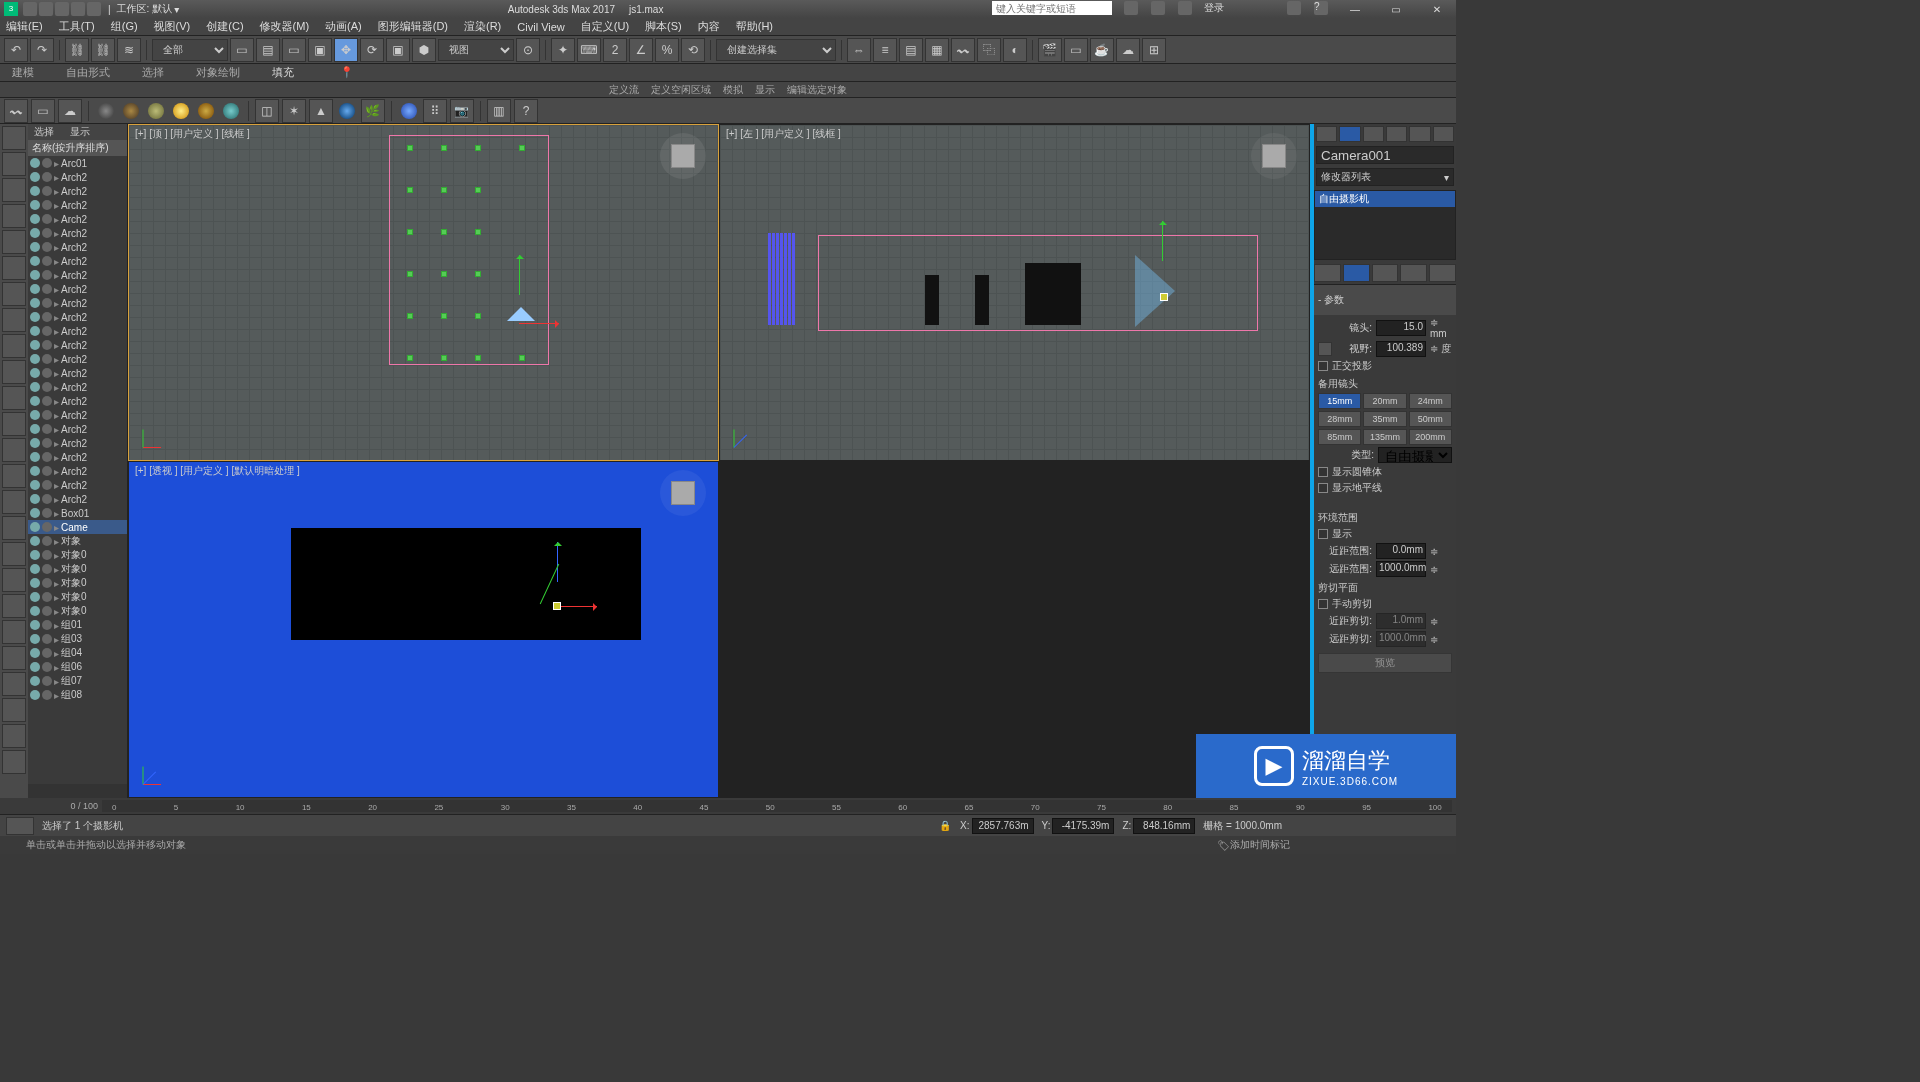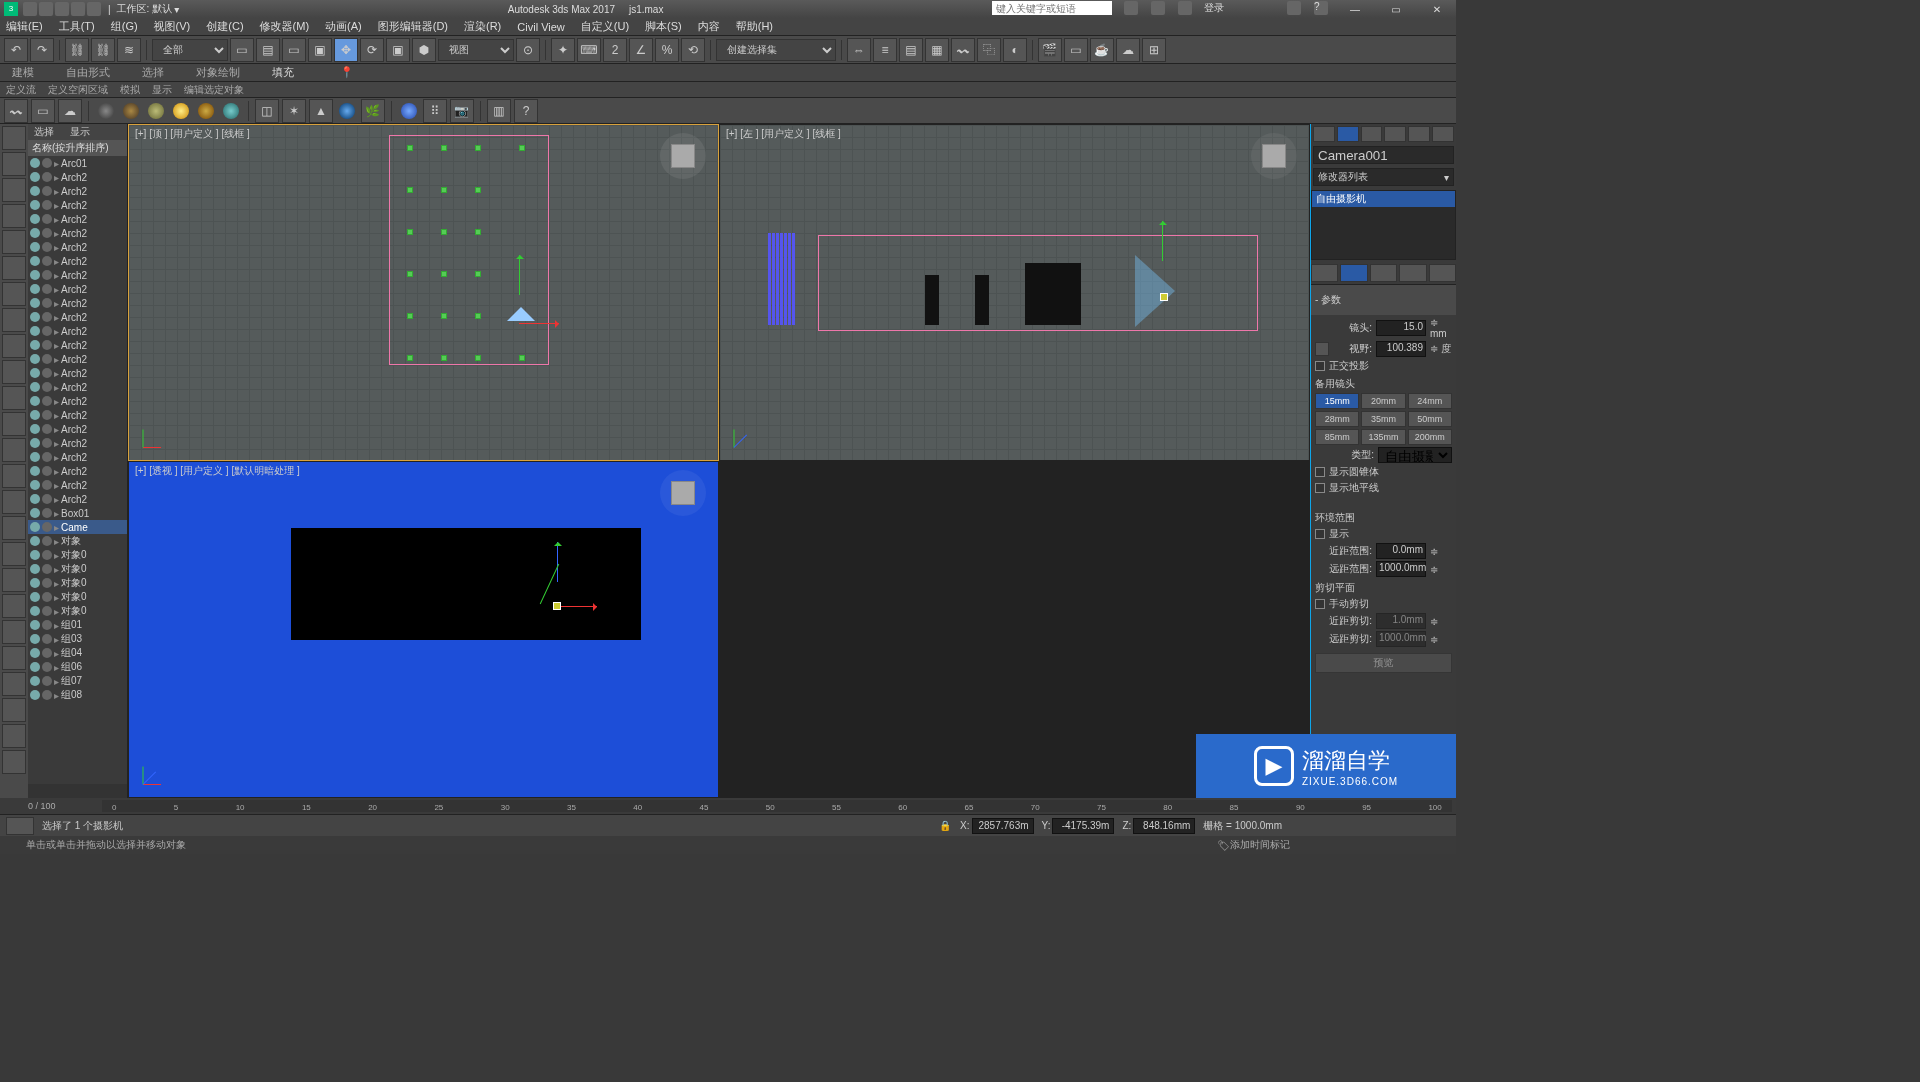--- a/index.html
+++ b/index.html
@@ -14,21 +14,21 @@
 .winbtn.close { color:#ddd;}
 .menubar { height:18px; background:#444; display:flex; align-items:center; padding:0 6px; gap:16px; font-size:11px; color:#ddd; border-bottom:1px solid #222;}
 .menubar span{cursor:default;}
 .toolbar1 { height:28px; background:#4a4a4a; display:flex; align-items:center; padding:0 4px; gap:2px; border-bottom:1px solid #222;}
 .tbtn { width:24px; height:24px; background:#555; border:1px solid #333; display:flex; align-items:center; justify-content:center; font-size:12px; color:#ccc;}
 .tbtn.blue { background:#69d; }
 .tdrop { height:22px; background:#444; border:1px solid #333; color:#ccc; padding:0 28px 0 6px; font-size:10px;}
 .ribbonbar { height:18px; background:#444; display:flex; align-items:center; padding:0 6px; gap:20px; font-size:11px; color:#aaa; border-bottom:1px solid #222;}
 .ribbonbar .tab { padding:0 6px;}
 .ribbonbar .tab.active { color:#ddd;}
-.subribbon { height:16px; background:#444; display:flex; align-items:center; padding:0 6px; gap:12px; font-size:10px; color:#aaa; border-bottom:1px solid #222;}
+.subribbon { height:16px; background:#444; display:flex; align-items:center; padding:0 6px; gap:12px; font-size:10px; color:#aaa; border-bottom:1px solid #222;justify-content:center;}
 .toolbar2 { height:26px; background:#4a4a4a; display:flex; align-items:center; padding:0 4px; gap:3px; border-bottom:1px solid #222;}
 .icobtn { width:22px; height:22px; border-radius:11px; display:flex; align-items:center; justify-content:center;}
 .orb { width:16px; height:16px; border-radius:8px;}
 .sep { width:1px; height:20px; background:#333; margin:0 3px;}
 
 .main { position:absolute; top:124px; bottom:56px; left:0; right:0; display:flex;}
 .lefttools { width:28px; background:#4a4a4a; display:flex; flex-direction:column; gap:2px; padding:2px;}
 .lefttools .lt { width:24px; height:24px; background:#555; border:1px solid #333;}
 .scenepanel { width:100px; background:#3a3a3a; display:flex; flex-direction:column; border-right:1px solid #222;}
 .scenepanel .hdr { height:16px; display:flex; align-items:center; padding:0 6px; gap:16px; font-size:10px; background:#444;}
@@ -47,21 +47,21 @@
 .vp .grid { position:absolute; inset:0; background-image:linear-gradient(#4d5353 1px,transparent 1px),linear-gradient(90deg,#4d5353 1px,transparent 1px); background-size:12px 12px;}
 .vp.active { outline:1px solid #d9a23c;}
 .vp.persp { background:#1d4ed8;}
 .vp .axis { position:absolute; bottom:6px; left:8px; width:30px; height:30px;}
 .axis .ax{position:absolute;width:18px;height:1px;left:6px;bottom:6px;transform-origin:left center;}
 .axis .x{background:#e33;}
 .axis .y{background:#3c3;transform:rotate(-90deg);}
 .axis .z{background:#36f;transform:rotate(-45deg);}
 .viewcube { position:absolute; top:8px; right:12px; width:46px; height:46px; border-radius:23px; background:rgba(255,255,255,.08); display:flex; align-items:center; justify-content:center;}
 .viewcube .cube{width:24px;height:24px;background:#aaa;border:1px solid #888;}
-.rightpanel { width:146px; background:#3a3a3a; border-left:1px solid #0ea5e9; display:flex; flex-direction:column; font-size:10px;}
+.rightpanel { width:146px; background:#3a3a3a; border-left:4px solid #0ea5e9; display:flex; flex-direction:column; font-size:10px;}
 .cmdtabs{height:20px;display:flex;gap:2px;padding:2px;}
 .cmdtabs .ct{flex:1;background:#555;border:1px solid #333;}
 .rinput{height:18px;background:#2a2a2a;border:1px solid #222;color:#ccc;padding:0 4px;margin:2px;}
 .rsection{border-top:1px solid #222;padding:2px 4px;}
 .rsection .sh{background:#4a4a4a;padding:8px 4px;margin:-2px -4px 2px -4px;}
 .stacklist{height:70px;background:#2a2a2a;border:1px solid #222;margin:2px 0;}
 .stacklist .sel{background:#2a5aa5;color:#fff;padding:1px 4px;}
 .row5{display:flex;gap:2px;margin:2px 0;}
 .row5 .b{flex:1;height:18px;background:#555;border:1px solid #333;}
 .paramrow{display:flex;align-items:center;gap:4px;margin:2px 0;}
@@ -97,21 +97,21 @@
 .pinkbox{position:absolute;border:1px solid #e7a;}
 .greendot{position:absolute;width:6px;height:6px;background:#5c5;border:1px solid #3a3;}
 .arrow-r{position:absolute;width:40px;height:1px;background:#e33;}
 .arrow-r:after{content:"";position:absolute;right:-4px;top:-3px;border:4px solid transparent;border-left-color:#e33;}
 .arrow-u{position:absolute;width:1px;height:40px;background:#3c3;}
 .arrow-u:before{content:"";position:absolute;top:-4px;left:-3px;border:4px solid transparent;border-bottom-color:#3c3;}
 .select-br{position:absolute;border:1px solid #fff;width:8px;height:8px;background:#cc3;}
 .blackrender{position:absolute;background:#000;}
 .purplebars{position:absolute;display:flex;gap:1px;}
 .purplebars span{width:3px;background:#55e;}
-.frameinfo{width:70px;text-align:left;}
+.frameinfo{width:70px;text-align:right;}
 </style>
 </head>
 <body>
 
 <div class="titlebar">
   <span class="appicon">3</span>
   <span class="tb-tool"></span>
   <span class="tb-tool"></span>
   <span class="tb-tool"></span>
   <span class="tb-tool"></span>

